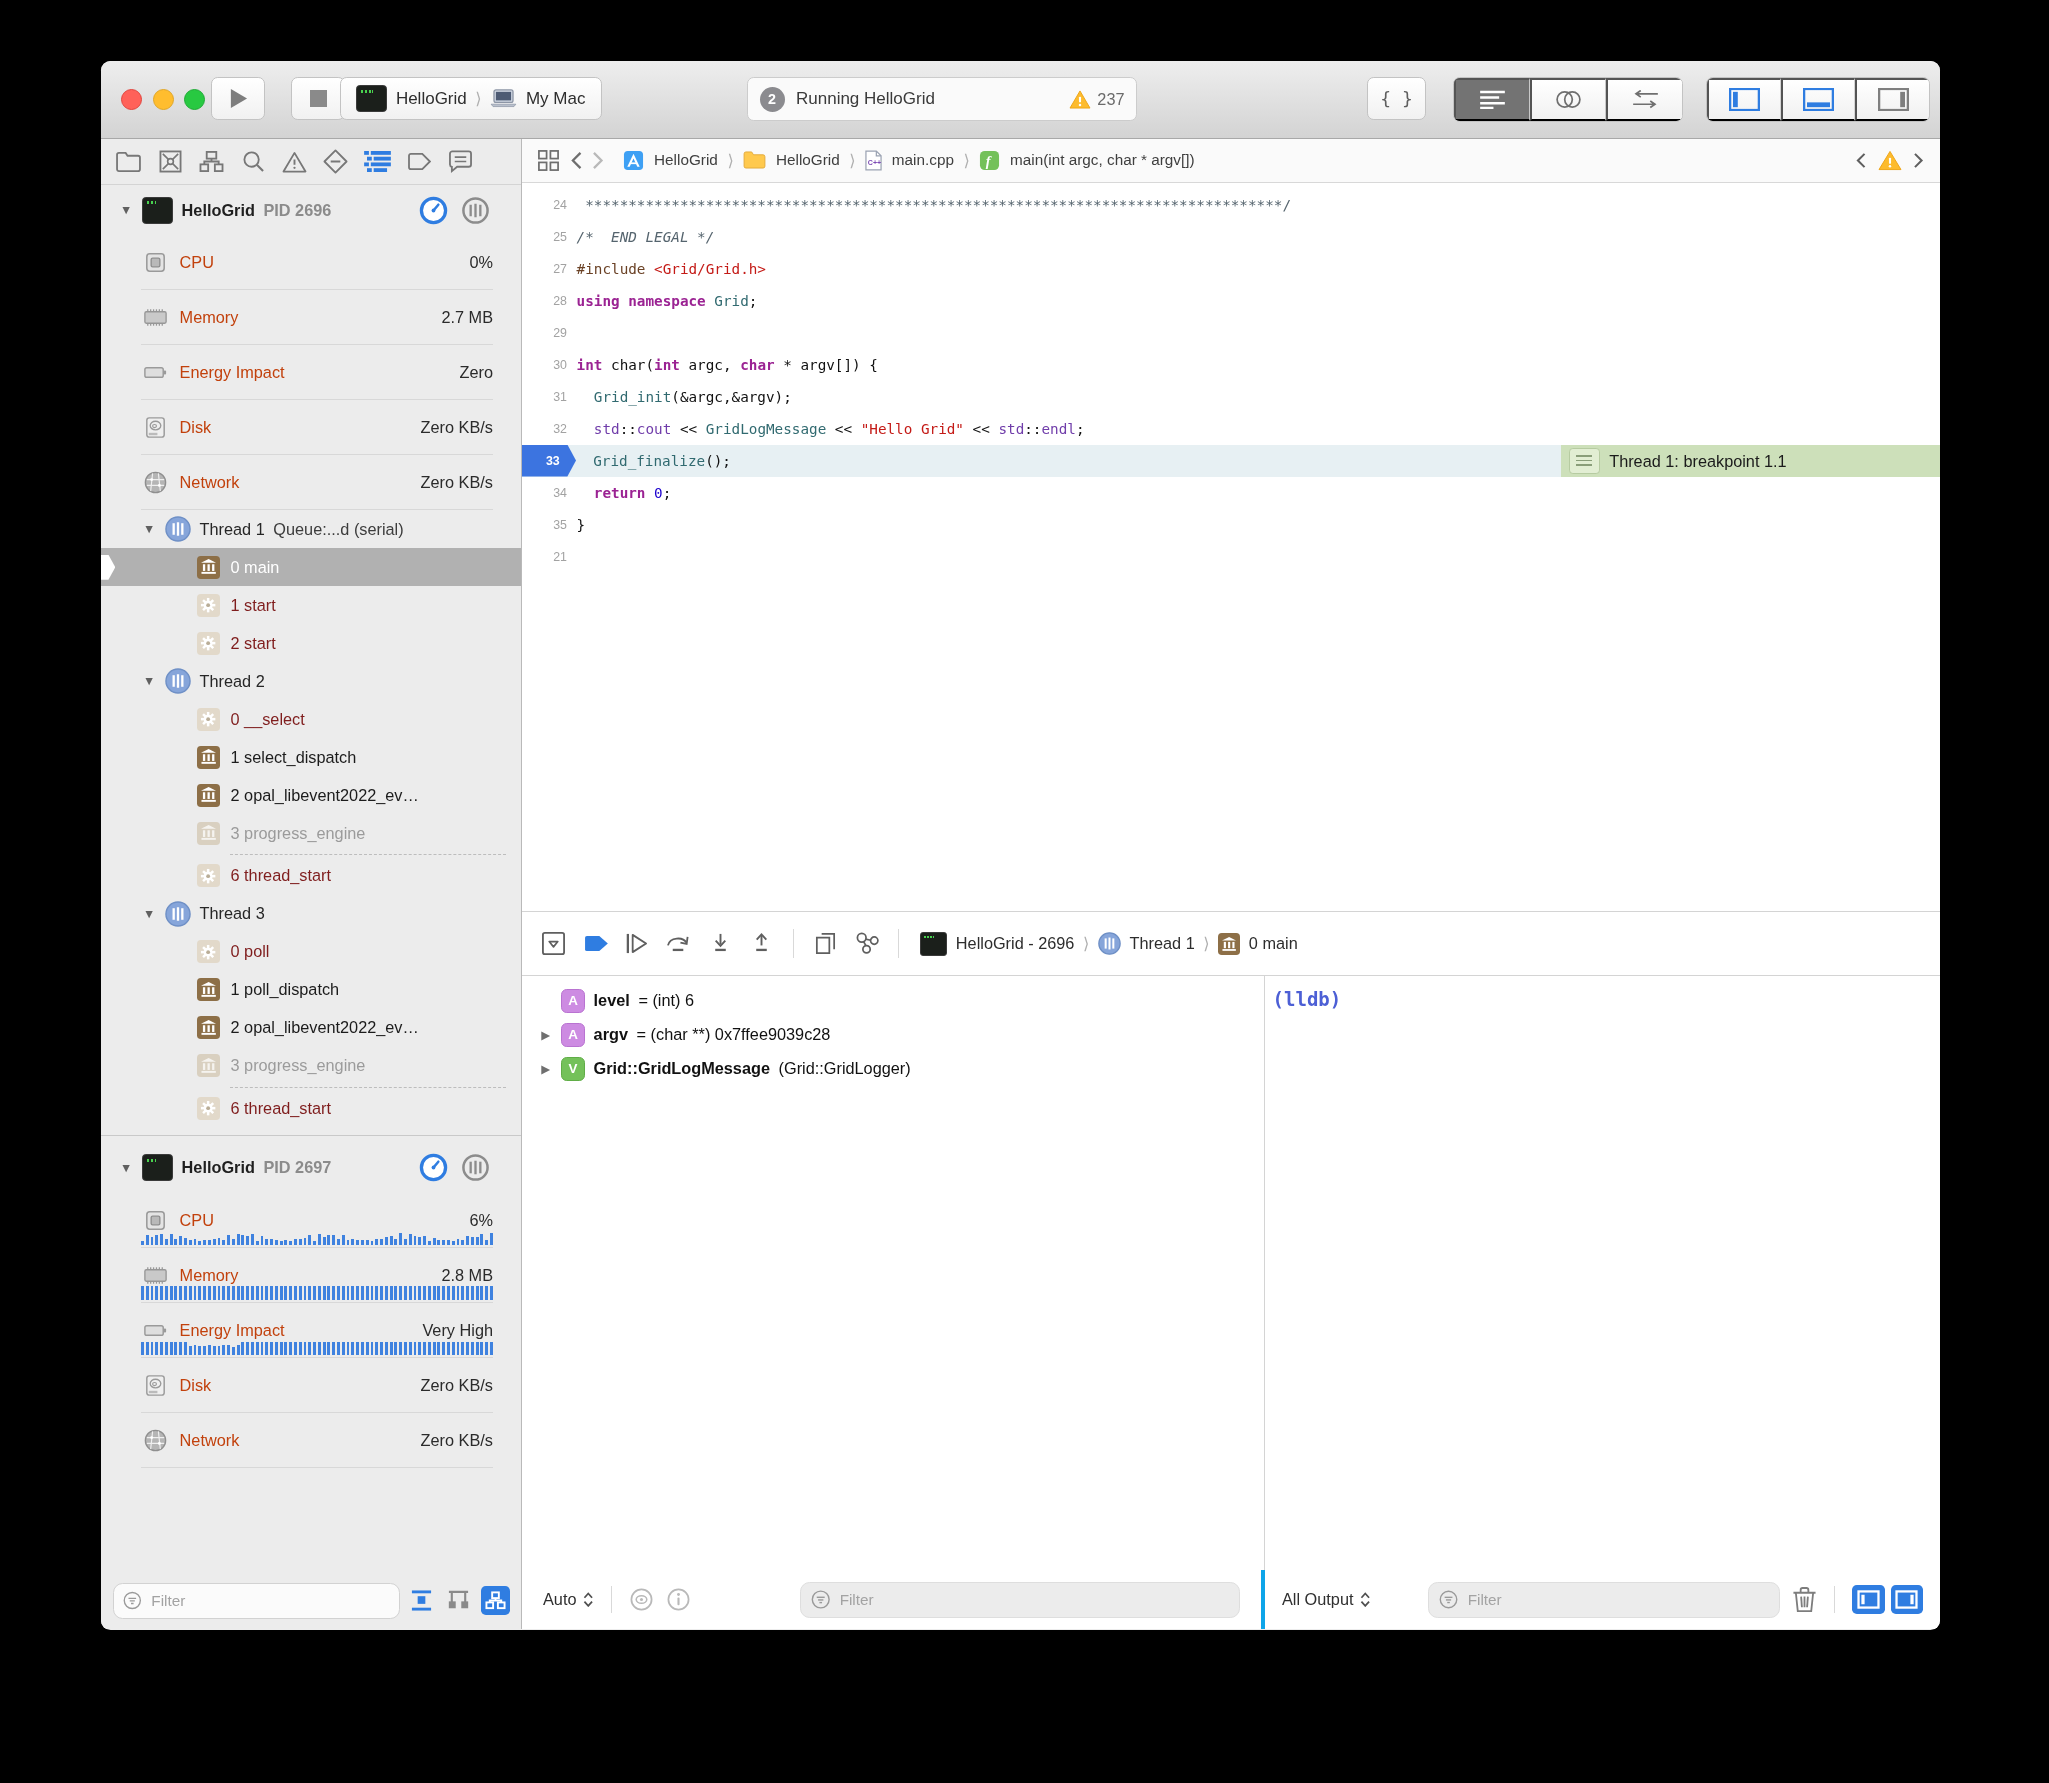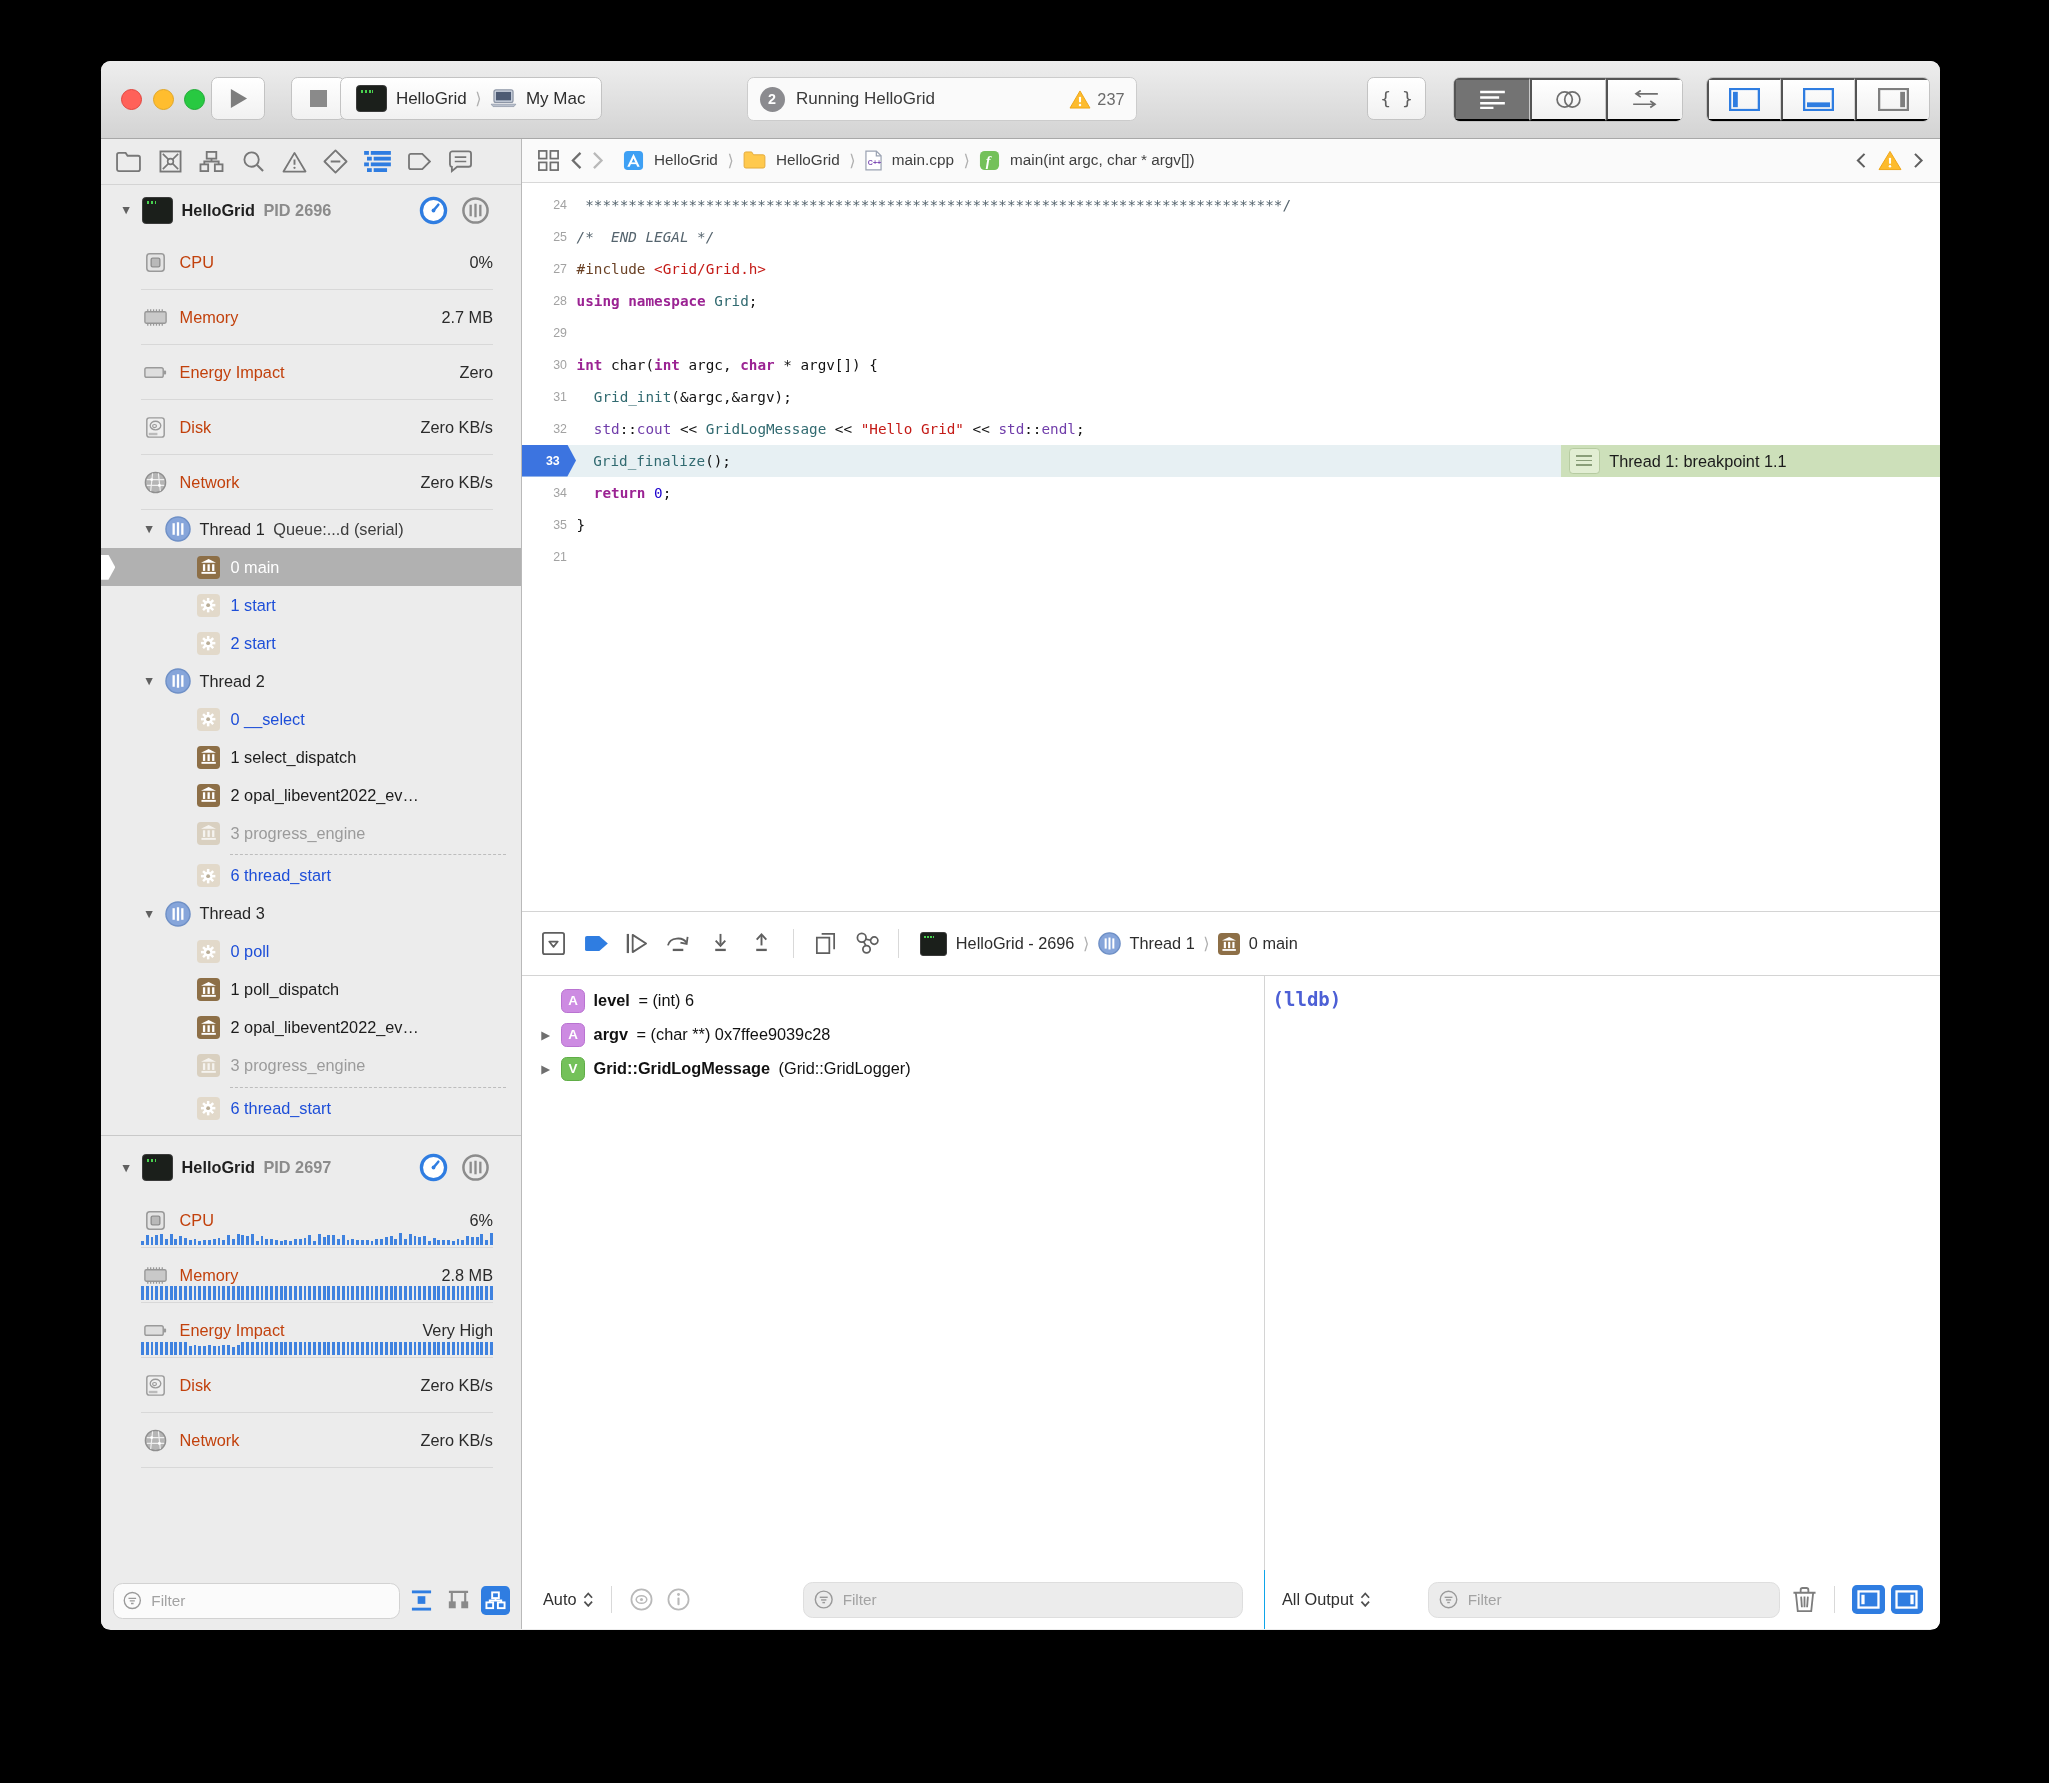--- a/index.html
+++ b/index.html
@@ -61,21 +61,21 @@
   .g-icon{width:29px;height:29px;display:flex;align-items:center;justify-content:center;margin-right:9.6px;flex:none;}
   .g-label{color:#c2410c;}
   .g-value{margin-left:auto;color:#2b2b2b;}
   .g-bar{position:absolute;left:40px;right:28px;bottom:2.9px;height:15.3px;display:none;align-items:flex-end;gap:1.9px;overflow:hidden;}
   .g-bar span{width:2.9px;background:#3f82df;flex:none;}
   .row-thread{height:38px;display:flex;align-items:center;gap:8.6px;padding-left:42px;}
   .t-disc{color:#606060;font-size:12.4px;width:13.4px;}
   .thread-icon{width:26px;height:26px;flex:none;}
   .t-detail{color:#3c3c3c;}
   .row-frame{height:38px;display:flex;align-items:center;gap:10.5px;padding-left:96px;position:relative;}
-  .row-frame .f-text{color:#1d4ed8;}
+  .row-frame .f-text{color:#7f1d1d;}
   .row-frame.user .f-text{color:#1c1c1c;}
   .row-frame.faded .f-text{color:#9b9b9b;}
   .row-frame.selected{background:#b1b1b1;}
   .row-frame.selected .f-text{color:#ffffff;}
   .sel-marker{position:absolute;left:0;top:6.7px;width:14.3px;height:25px;background:#fff;
     clip-path:polygon(0 0,52% 0,100% 50%,52% 100%,0 100%);}
   .f-icon{width:23px;height:23px;border-radius:3.8px;flex:none;display:flex;align-items:center;justify-content:center;}
   .f-icon.building{background:#8d6f47;}
   .f-icon.building-faded{background:#d9d0c0;}
   .f-icon.gear{background:#e2d9ca;}
@@ -138,21 +138,21 @@
   .var-disc{width:13.4px;color:#6f6f6f;font-size:11.5px;text-align:center;}
   .var-badge{width:24px;height:24px;border-radius:5.7px;color:#fff;font-weight:bold;font-size:13.4px;
     display:flex;align-items:center;justify-content:center;flex:none;}
   .var-badge.purple{background:#cd8be2;border:1px solid #b973d1;box-sizing:border-box;}
   .var-badge.green{background:#74c15a;border:1px solid #60ad47;box-sizing:border-box;}
   .var-name{font-weight:bold;}
   .console{flex:1;padding:11.5px 0 0 7.6px;font-family:"DejaVu Sans Mono",monospace;font-size:19px;
     font-weight:bold;color:#4c5fd5;}
   
   .debug-footer{height:59px;display:flex;}
-  .vars-footer{width:743px;min-width:743px;border-right:1px solid #0ea5e9;display:flex;
+  .vars-footer{width:743px;min-width:743px;border-right:4px solid #0ea5e9;display:flex;
     align-items:center;padding:0 21px;gap:11.5px;box-sizing:border-box;font-size:16.3px;color:#2f2f2f;}
   .stepper{display:inline-flex;flex-direction:column;gap:1px;margin-left:4.8px;}
   .vf-sep{width:1px;height:27px;background:#d9d9d9;margin:0 5.7px;}
   .ghost-btn{border:none;background:none;display:flex;align-items:center;padding:0;font-size:16.3px;color:#2f2f2f;gap:1.9px;}
   .vars-footer .filter-field{flex:none;width:440px;margin-left:auto;background:#ececec;border-color:#dedede;}
   .console-footer{flex:1;display:flex;align-items:center;padding:0 17px;gap:11.5px;font-size:16.3px;color:#2f2f2f;}
   .console-footer .filter-field{flex:none;width:352px;margin-left:auto;background:#ececec;border-color:#dedede;}
   .cf-toggles{display:flex;gap:5.7px;align-items:center;}
   .cf-tog{width:32.5px;height:29px;background:#2f7de1;border:none;border-radius:4.8px;display:flex;
     align-items:center;justify-content:center;padding:0;}

